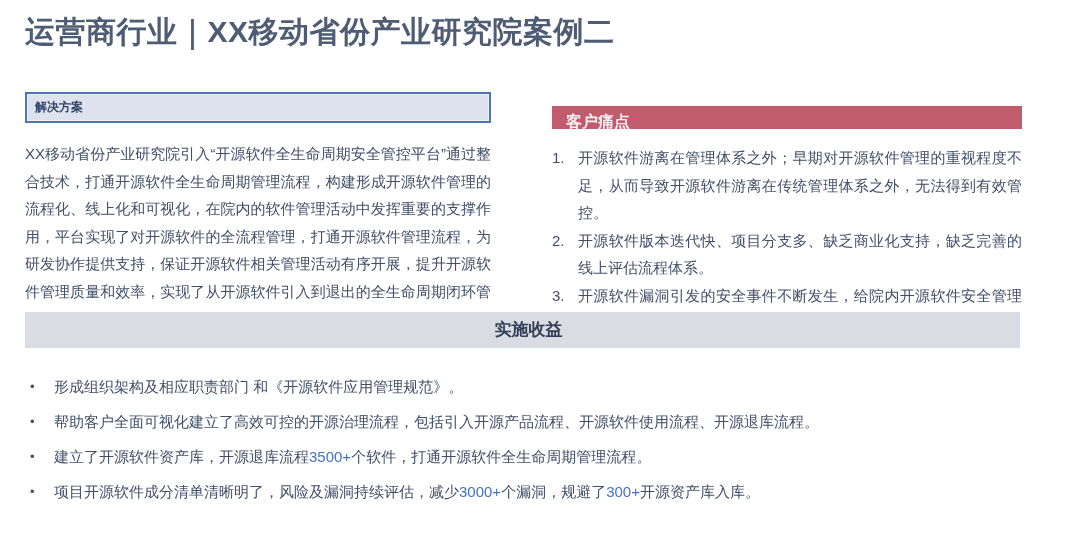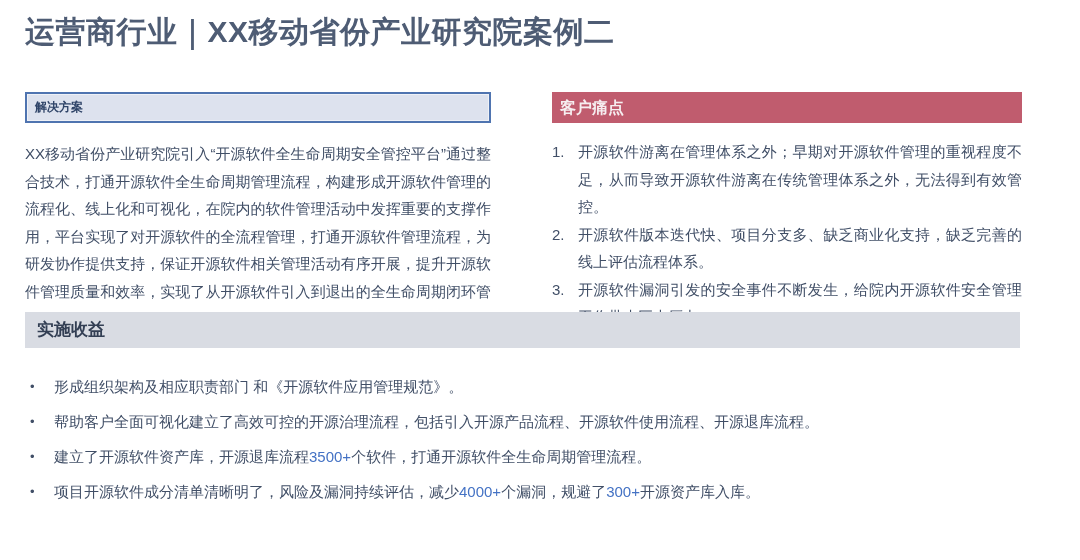--- a/index.html
+++ b/index.html
@@ -36,27 +36,28 @@
     margin-top:17px;
     font-size:15px;
     line-height:27.5px;
     text-align:justify;
     color:#414f67;
   }
   
   .pain-col{position:absolute;left:552px;top:92px;width:470px;}
   .pain-header{
     box-sizing:border-box;
-    height:31px;
+    height:23px;
     background:#c05c6e;
     font-family:"Liberation Serif","DejaVu Serif",serif;
     font-weight:bold;font-size:16px;
     color:#f6eef0;
     line-height:31px;
-    padding-left:8px;
+    padding-left:14px;
+    margin-top:14px;
   }
   .pain-list{margin-top:15px;}
   .pain-item{
     display:flex;
     font-size:15px;
     line-height:27.5px;
     color:#414f67;
     text-align:justify;
   }
   .pain-num{flex:0 0 26px;}
@@ -65,20 +66,21 @@
   .benefits-bar{
     position:absolute;left:25px;top:312px;
     box-sizing:border-box;
     width:995px;height:36px;
     background:#d9dce3;
     font-family:"Liberation Serif","DejaVu Serif",serif;
     font-weight:bold;font-size:17px;
     color:#333f54;
     line-height:36px;
     padding-left:12px;
+    text-align:center;
   }
   .benefits-list{
     position:absolute;left:30px;top:376px;width:1030px;
   }
   .benefit-item{
     display:flex;
     font-size:15px;
     line-height:21px;
     margin-bottom:14px;
     color:#414f67;
@@ -130,17 +132,17 @@
     <div class="benefit-item">
       <span class="bullet">•</span>
       <span><span>帮助客户全面可视化建立了高效可控的开源治理流程，包括引入开源产品流程、开源软件使用流程、开源退库流程。</span></span>
     </div>
     <div class="benefit-item">
       <span class="bullet">•</span>
       <span><span>建立了开源软件资产库，开源退库流程</span><span class="hl">3500+</span><span>个软件，打通开源软件全生命周期管理流程。</span></span>
     </div>
     <div class="benefit-item">
       <span class="bullet">•</span>
-      <span><span>项目开源软件成分清单清晰明了，风险及漏洞持续评估，减少</span><span class="hl">4000+</span><span>个漏洞，规避了</span><span class="hl">300+</span><span>开源资产库入库。</span></span>
+      <span><span>项目开源软件成分清单清晰明了，风险及漏洞持续评估，减少</span><span class="hl">3000+</span><span>个漏洞，规避了</span><span class="hl">300+</span><span>开源资产库入库。</span></span>
     </div>
   </div>
 
 </div>
 
 </body></html>

